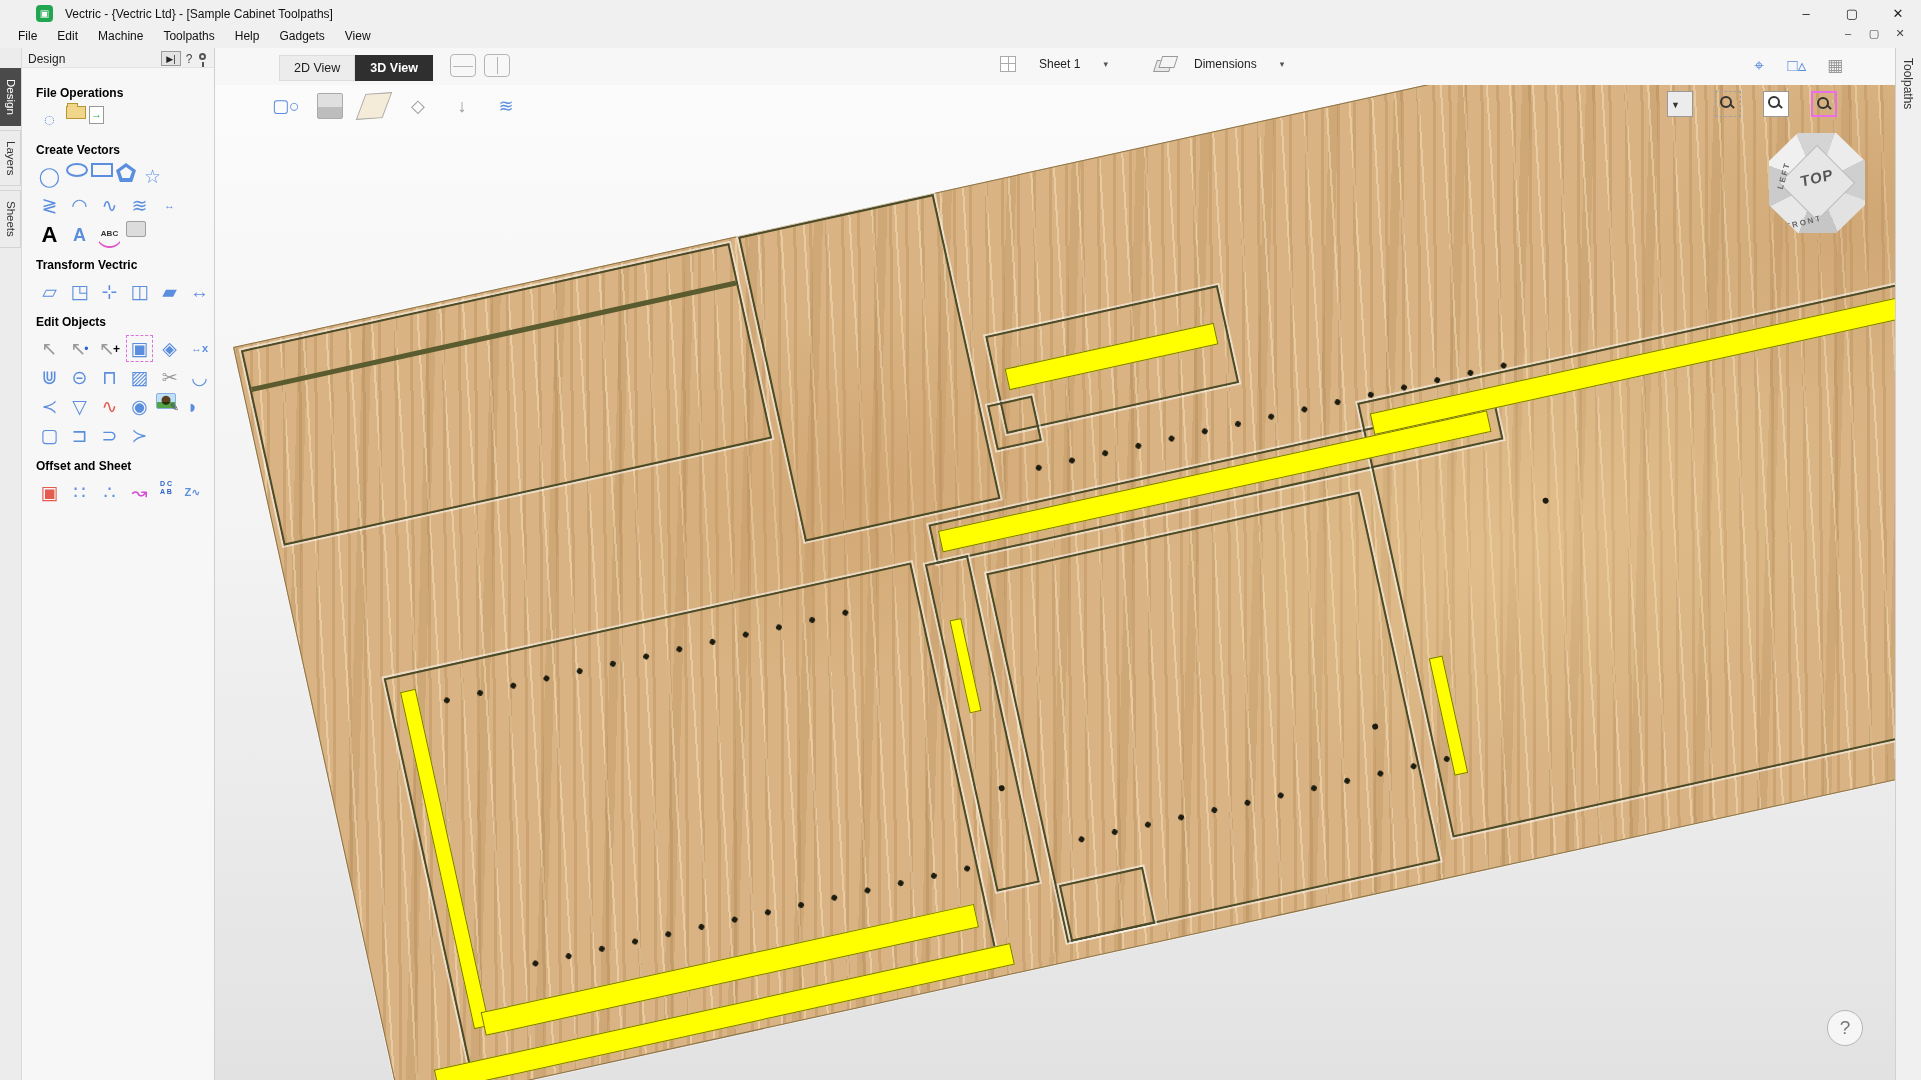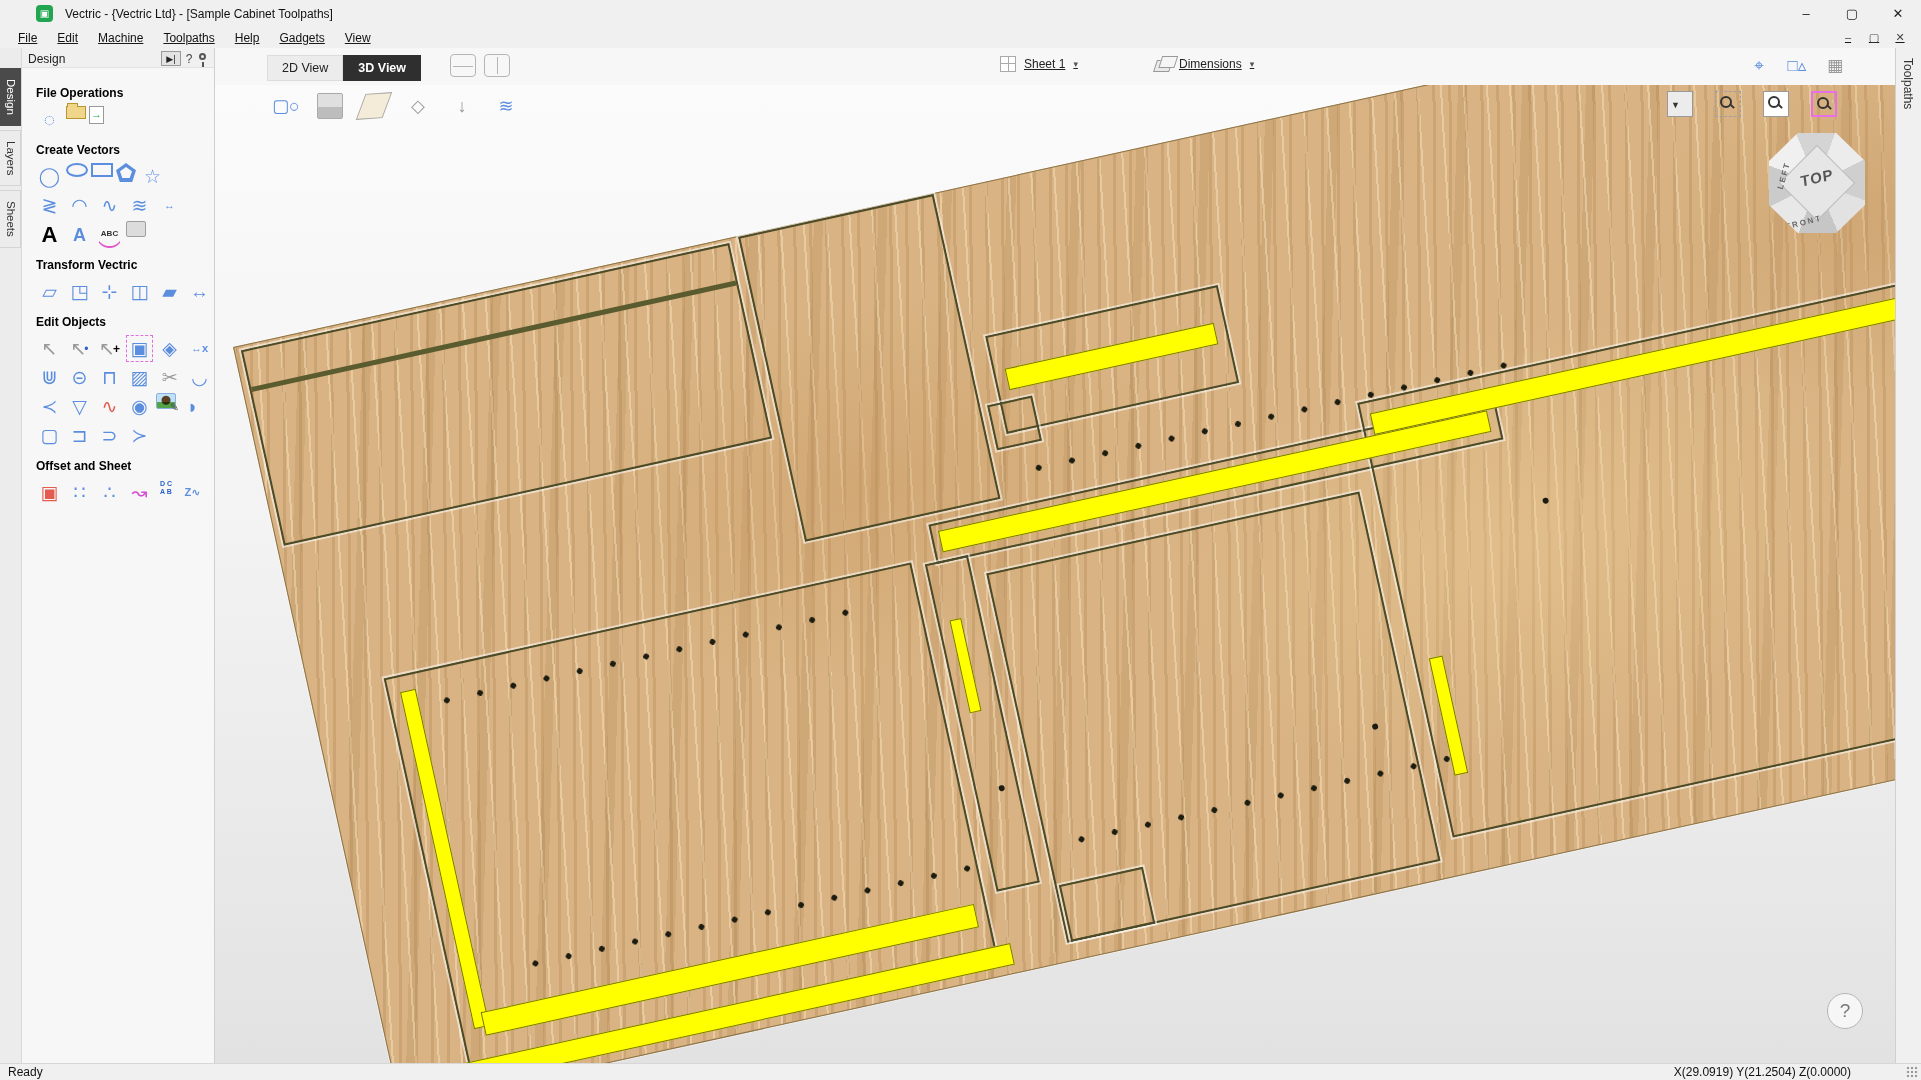--- a/index.html
+++ b/index.html
@@ -10,21 +10,21 @@
   
   .titlebar { height:27px; background:#f0f0f0; display:flex; align-items:center; flex:0 0 auto; }
   .logo { width:17px; height:17px; margin-left:36px; background:#21a550; border-radius:4px;
     display:flex; align-items:center; justify-content:center; color:#fff; font-size:10px; font-weight:bold; }
   .win-title { margin-left:12px; font-size:12px; color:#111; }
   .win-controls { margin-left:auto; display:flex; height:100%; }
   .win-btn { width:46px; height:100%; display:flex; align-items:center; justify-content:center;
     font-size:13px; color:#222; }
 
   
-  .menubar { height:21px; display:flex; align-items:center; background:#f0f0f0; flex:0 0 auto;text-decoration:underline; }
+  .menubar { height:21px; display:flex; background:#f0f0f0; flex:0 0 auto; }
   .menus { display:flex; padding-left:8px; }
   .menu-item { padding:2px 10px; font-size:12px; color:#111; }
   .mdi { margin-left:auto; display:flex; gap:4px; padding-right:10px; }
   .mdi span { width:22px; text-align:center; font-size:11px; color:#444; }
 
   
   .main { flex:1 1 auto; display:flex; min-height:0; }
 
   .ltabs { width:22px; background:#ececec; border-right:1px solid #d9d9d9; padding-top:20px;
     display:flex; flex-direction:column; gap:4px; }
@@ -76,28 +76,28 @@
     justify-content:center; font-size:7px; font-weight:bold; color:#2a62c9; line-height:8px; }
   .ic-nest::before { content:"D C"; } .ic-nest::after { content:"A B"; }
 
   .job-dims { position:absolute; left:26px; bottom:14px; font-weight:bold; font-size:12.5px; }
   .job-dims .jd-title { margin-bottom:5px; }
   .jd-row { white-space:pre; line-height:18px; padding-left:9px; }
 
   
   .center { flex:1 1 auto; display:flex; flex-direction:column; min-width:0; }
   .toolbar { height:37px; background:#f7f7f7; position:relative; flex:0 0 auto; }
-  .view-tabs { position:absolute; left:52px; top:7px; display:flex;border-radius:13px; }
+  .view-tabs { position:absolute; left:64px; top:7px; display:flex;border-radius:13px; }
   .vtab { padding:5px 14px; font-size:12.5px; background:#ececec; color:#222; border:1px solid #dcdcdc; }
   .vtab.active { background:#2f2f2f; color:#fff; font-weight:bold; border-color:#2f2f2f; }
   .tb-splits { position:absolute; left:235px; top:6px; display:flex; gap:8px; }
   .split-btn { width:26px; height:23px; border:1px solid #b5b5b5; border-radius:4px; background:#f7f7f7; position:relative; }
   .split-btn.h::after { content:""; position:absolute; left:2px; right:2px; top:50%; height:1px; background:#b5b5b5; }
   .split-btn.v::after { content:""; position:absolute; top:2px; bottom:2px; left:50%; width:1px; background:#b5b5b5; }
-  .tb-select { position:absolute; top:8px; display:flex; align-items:center; gap:8px; font-size:12px; color:#222;text-decoration:underline; }
+  .tb-select { position:absolute; top:8px; display:flex; align-items:center; gap:23px; font-size:12px; color:#222; }
   .tb-sheet { left:785px; } .tb-tp { left:940px; }
   .caret { font-size:9px; color:#555; }
   .ic-sheetgrid { width:16px; height:16px; border:1px solid #aaa;
     background:linear-gradient(#aaa,#aaa) 7px 0/1px 16px no-repeat,
                linear-gradient(#aaa,#aaa) 0 6px/16px 1px no-repeat, #fff; }
   .ic-sheets { width:16px; height:12px; background:#e9e9e9; border:1px solid #999;
     transform:skewX(-18deg); position:relative; margin-top:4px; }
   .ic-sheets::before { content:""; position:absolute; left:3px; top:-5px; width:100%; height:100%;
     background:#f5f5f5; border:1px solid #999; }
   .tb-snaps { position:absolute; right:48px; top:5px; display:flex; gap:14px; }
@@ -529,18 +529,13 @@
 
         <div class="help-btn">?</div>
       </div>
     </div>
 
     <div class="rtab">
       <div class="rtab-label">Toolpaths</div>
     </div>
   </div>
 
-  <div class="statusbar">
-    <span class="sb-left">Ready</span>
-    <span class="sb-coords">X(29.0919) Y(21.2504) Z(0.0000)</span>
-    <span class="sb-grip"></span>
-  </div>
 </div>
 
 </body></html>

